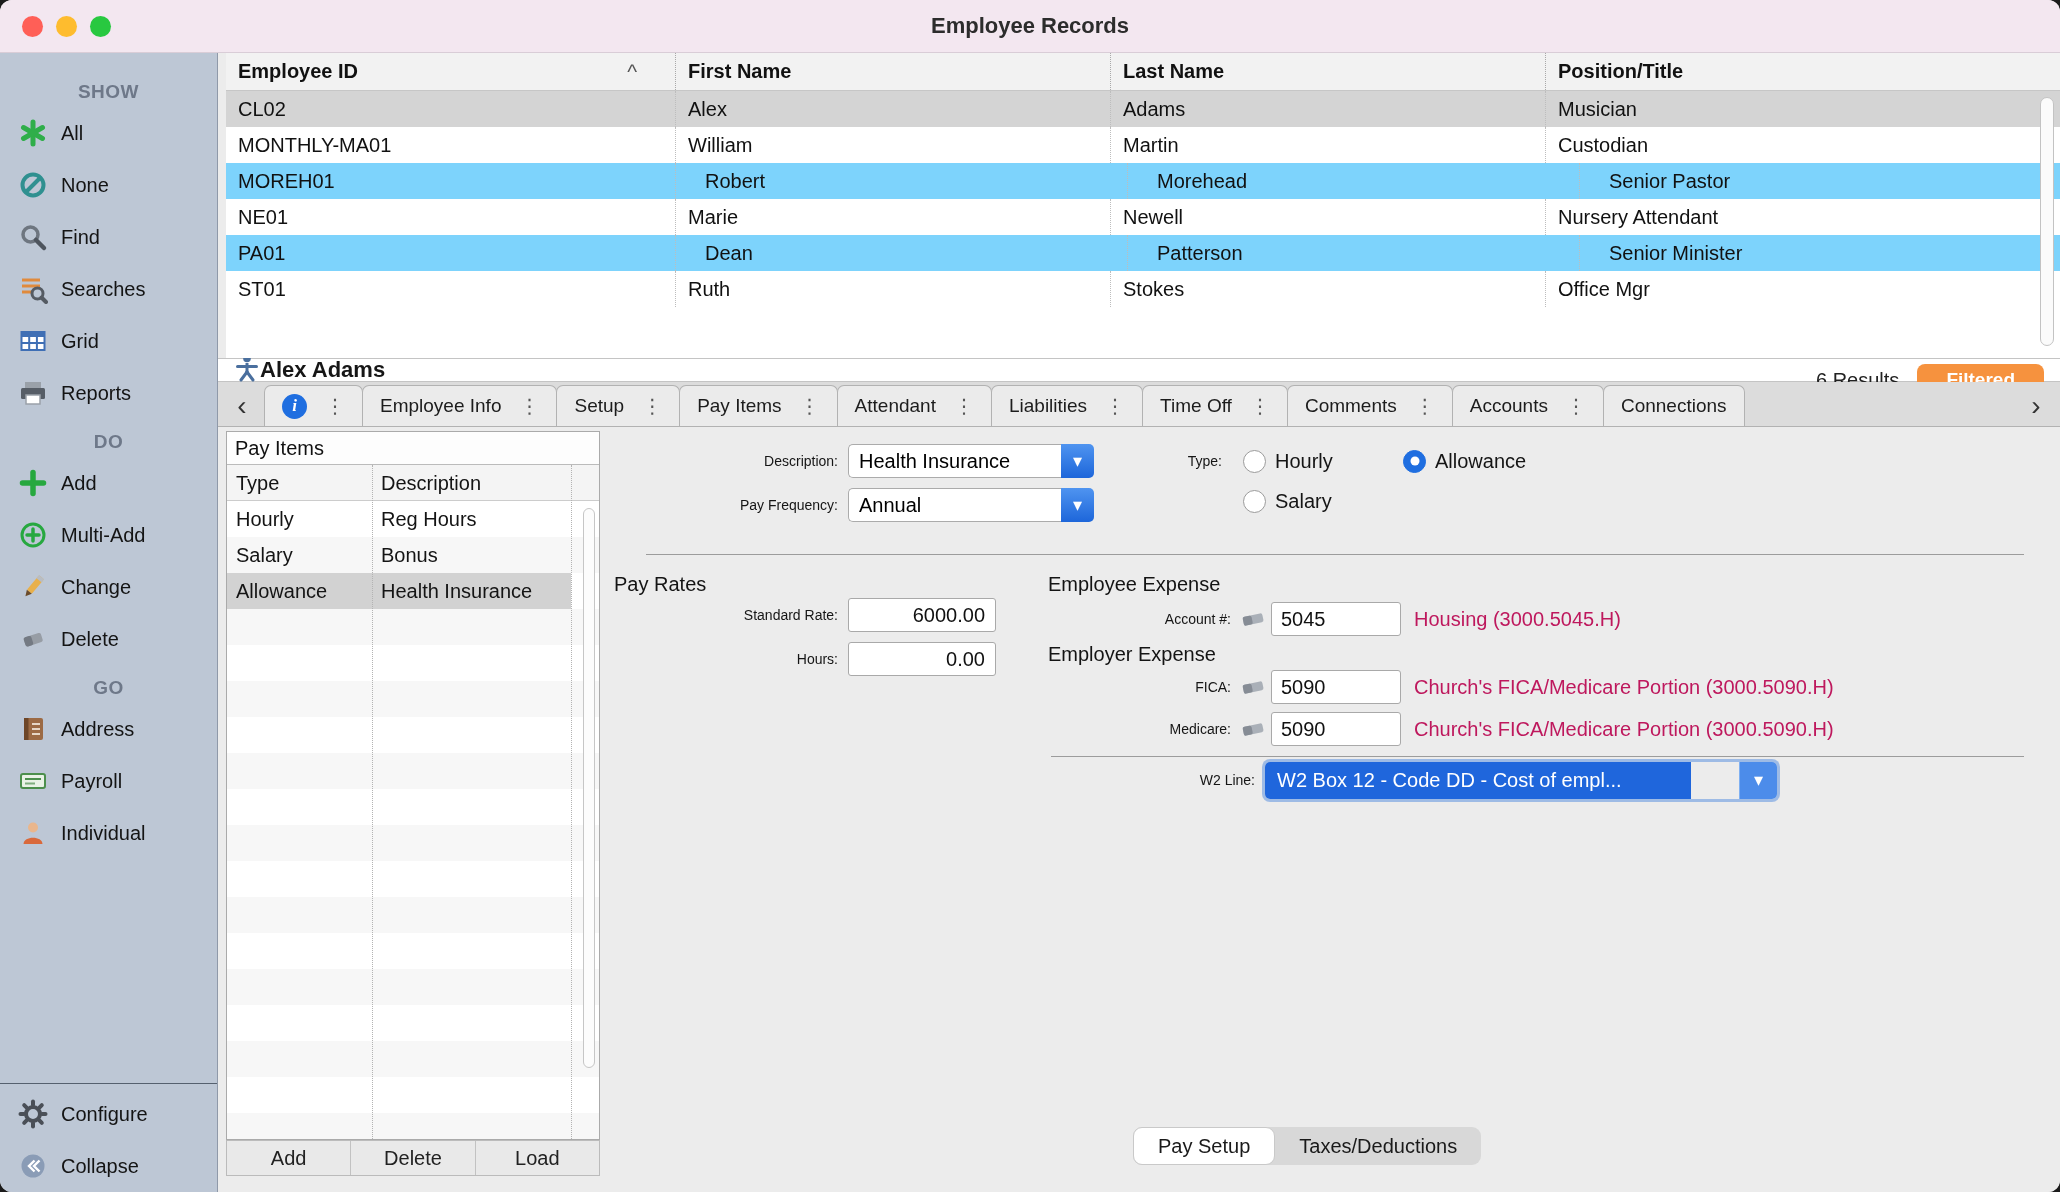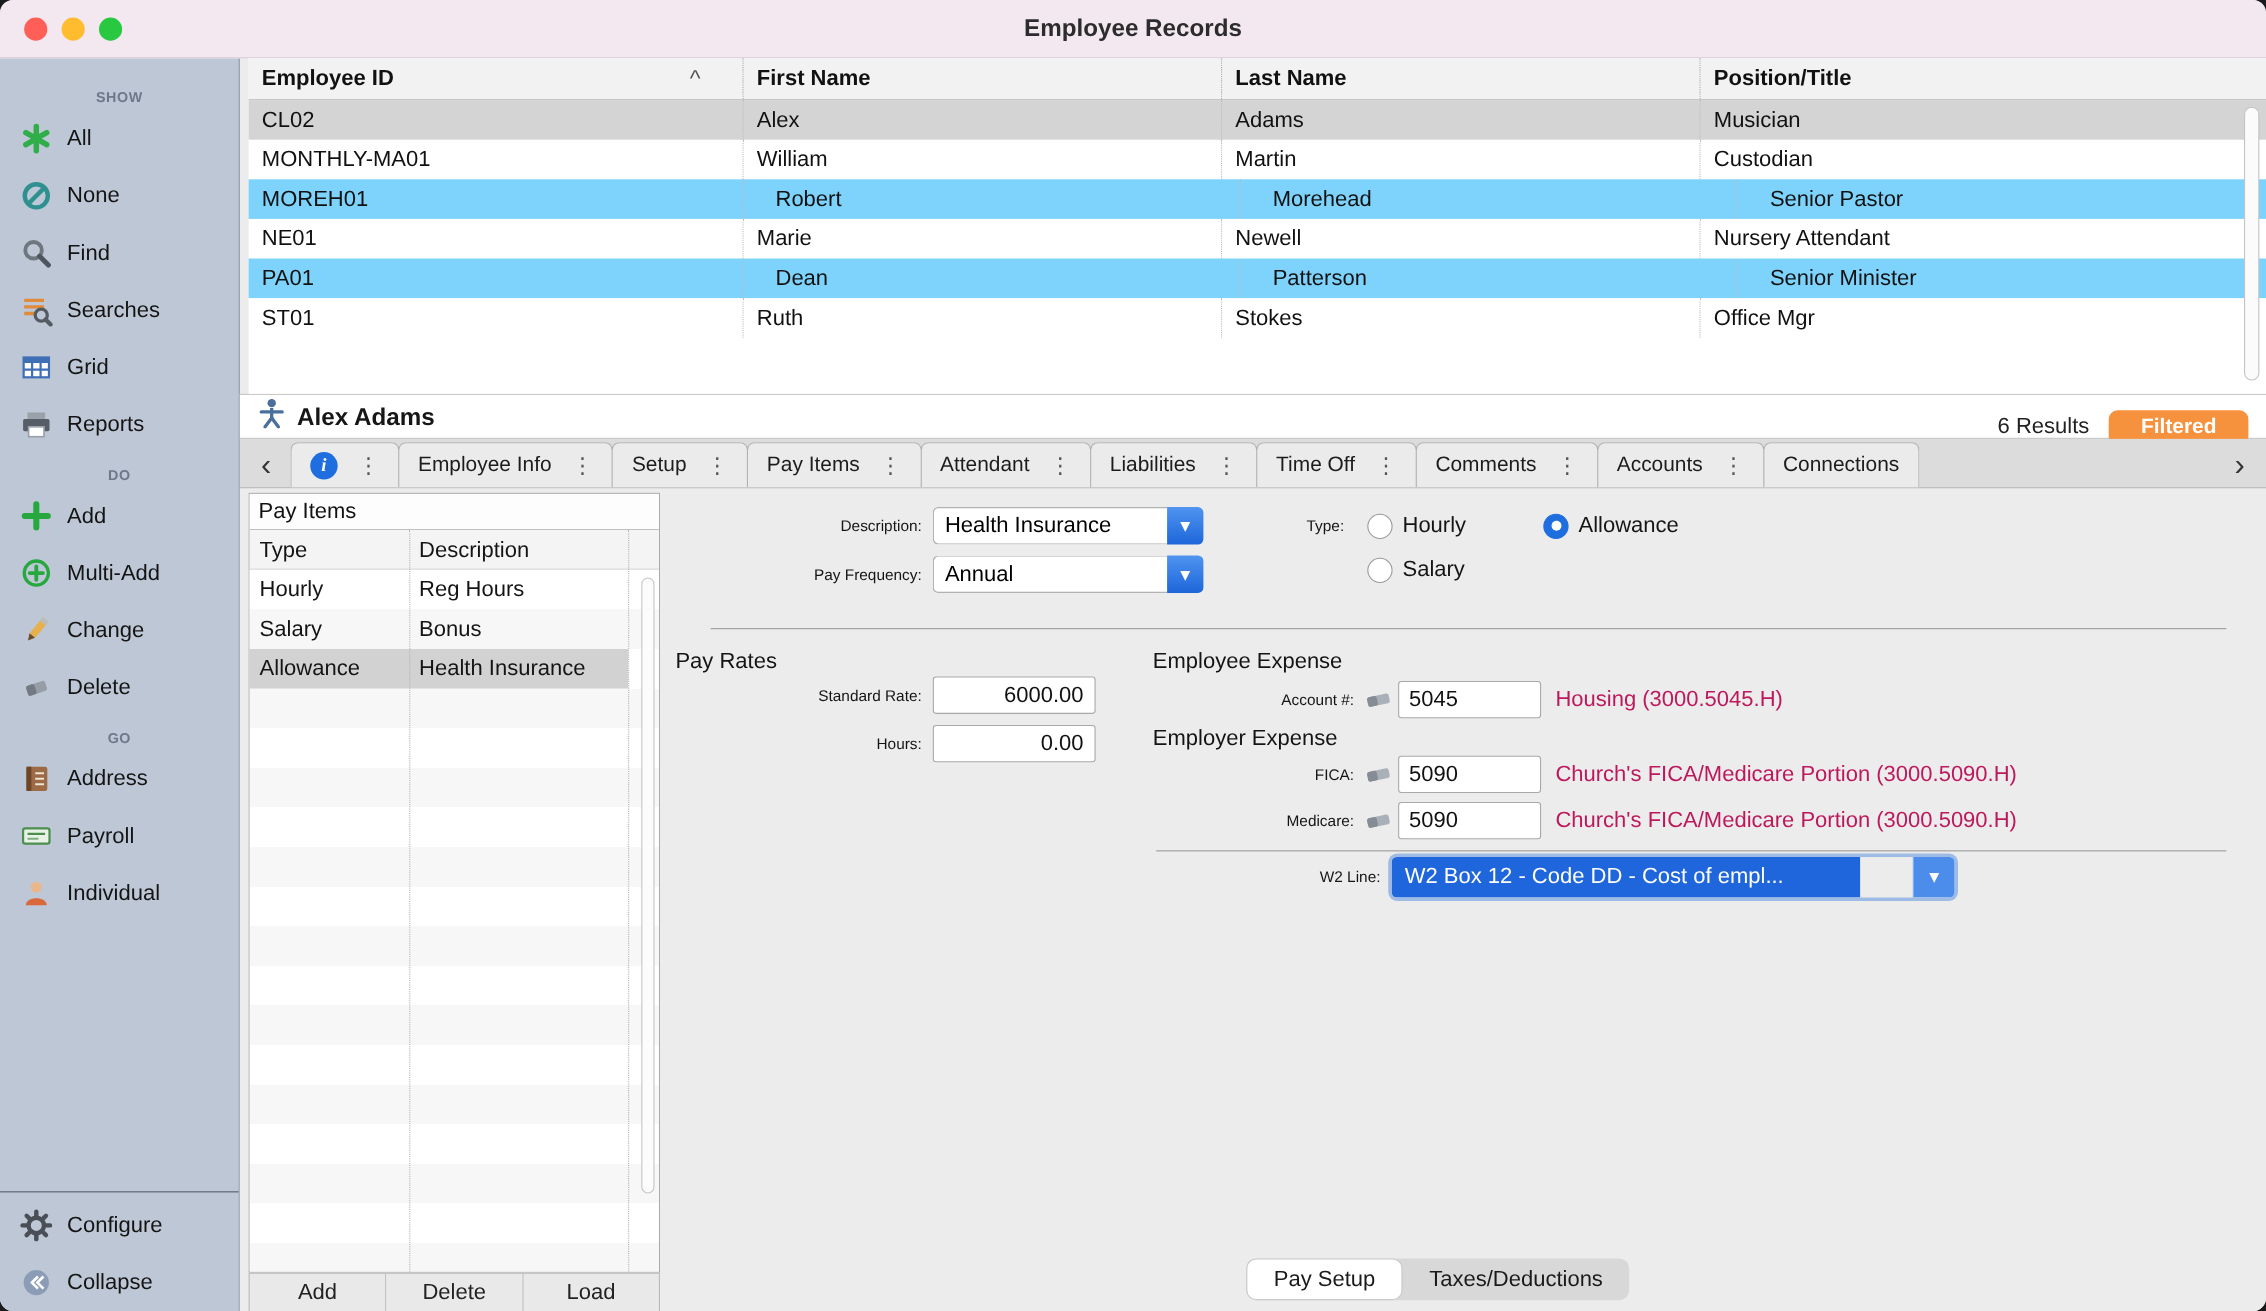--- a/index.html
+++ b/index.html
@@ -11,21 +11,21 @@
   .titlebar { height:53px; background:#f3e7f0; border-bottom:1px solid #d9cdd7; display:flex; align-items:center; position:relative; }
   .traffic { position:absolute; left:22px; top:0; height:100%; display:flex; align-items:center; gap:13px; }
   .light { width:21px; height:21px; border-radius:50%; }
   .light.red{background:#ff5f57}.light.yellow{background:#febc2e}.light.green{background:#28c840}
   .title { flex:1; text-align:center; font-weight:bold; font-size:22px; color:#2c2c2c; }
 
   .bodyrow { display:flex; height:1139px; }
 
   
   .sidebar { width:218px; background:#bdc7d5; border-right:1px solid #8f99a9; display:flex; flex-direction:column; padding-top:16px; flex:none; }
-  .side-header { text-align:center; color:#6e7889; font-weight:bold; font-size:13px; letter-spacing:.5px; margin:12px 0 4px; }
+  .side-header { text-align:center; color:#6e7889; font-weight:bold; font-size:19px; letter-spacing:.5px; margin:12px 0 4px; }
   .side-item { display:flex; align-items:center; gap:13px; padding-left:18px; height:52px; font-size:20px; color:#141414; cursor:default; }
   .side-icon { width:30px; height:30px; flex:none; display:flex; align-items:center; justify-content:center; }
   .side-spacer { flex:1; }
   .side-footer { border-top:1px solid #55606e; padding:4px 0 0; }
 
   
   .main { flex:1; display:flex; flex-direction:column; min-width:0; }
 
   
   .emp-table { height:305px; background:#fff; margin-left:8px; position:relative; }
@@ -34,21 +34,21 @@
   .th:last-child { border-right:none; }
   .sort { margin-left:auto; margin-right:26px; color:#555; font-size:21px; font-weight:normal; }
   .trow { display:grid; grid-template-columns:450px 435px 435px 1fr; height:36px; }
   .trow.alt { background:#7dd3fc;gap:17px; }
   .trow.sel { background:#d4d4d4; }
   .td { display:flex; align-items:center; padding:0 12px; font-size:20px; color:#111; border-right:1px dotted #bdbdbd; white-space:nowrap; overflow:hidden; }
   .td:last-child { border-right:none; }
   .vscroll { position:absolute; top:44px; right:6px; width:14px; bottom:12px; border:1px solid #c3c3c3; border-radius:7px; background:#fbfbfb; }
 
   
-  .record-bar { height:41px; background:#fff; border-top:1px solid #c4c4c4; border-bottom:1px solid #c4c4c4; display:flex; align-items:center; padding:0 16px; gap:10px; }
+  .record-bar { height:24px; background:#fff; border-top:1px solid #c4c4c4; border-bottom:1px solid #c4c4c4; display:flex; align-items:center; padding:0 16px; }
   .rec-name { font-weight:bold; font-size:22px; color:#161616; }
   .rec-right { margin-left:auto; display:flex; align-items:center; gap:18px;margin-top:20px; }
   .rec-results { font-size:20px; color:#222; }
   .badge-filtered { background:#f6923e; color:#fff; font-weight:bold; font-size:19px; padding:5px 29px; border-radius:8px; }
 
   
   .tab-bar { height:45px; background:#dcdcdc; border-bottom:1px solid #b2b2b2; display:flex; align-items:flex-end; padding:0 2px; }
   .nav-chevron { width:44px; height:41px; display:flex; align-items:center; justify-content:center; font-size:28px; color:#333; flex:none; }
   .nav-prev::after{content:"‹";} .nav-next::after{content:"›";}
   .nav-next { margin-left:auto; }

